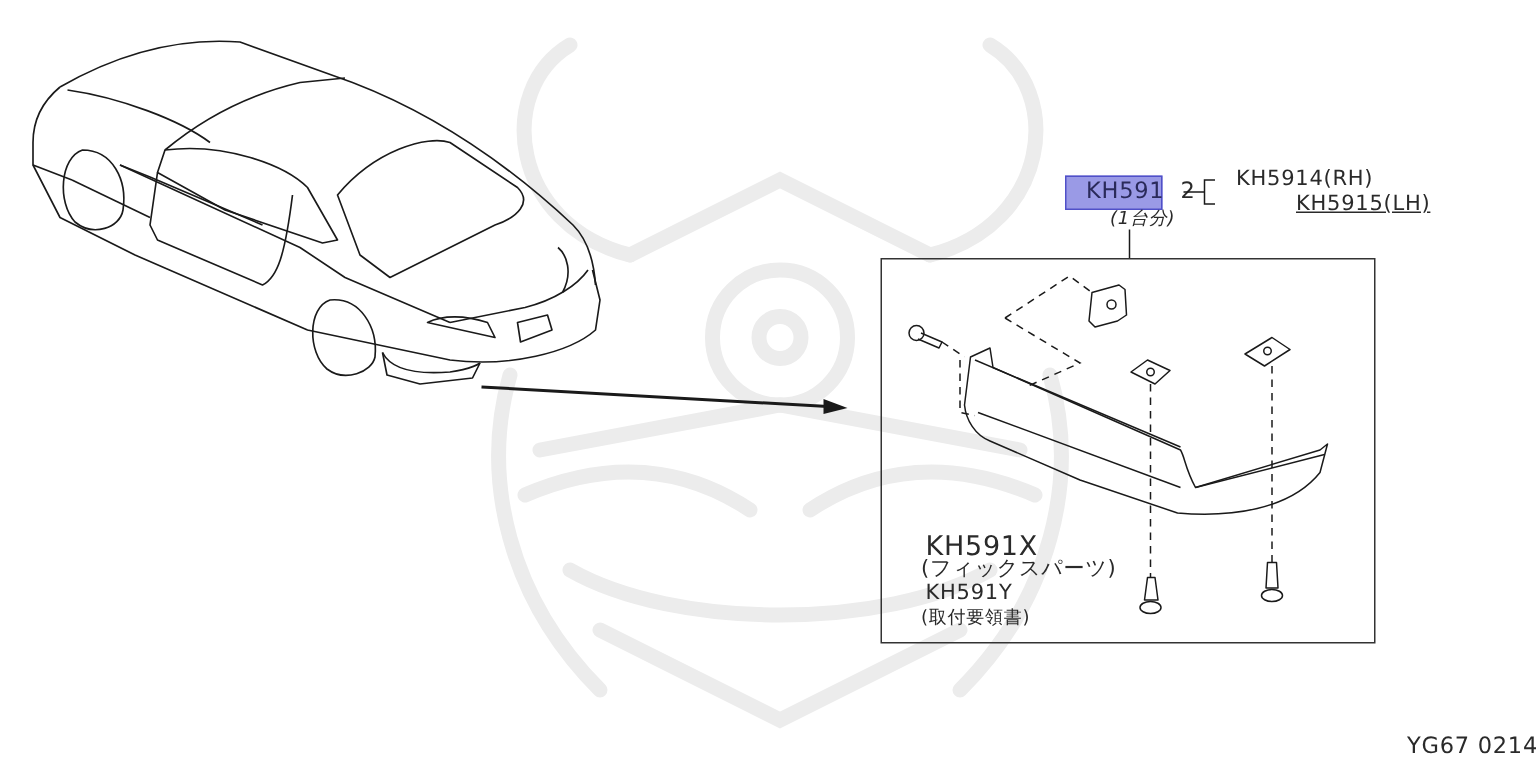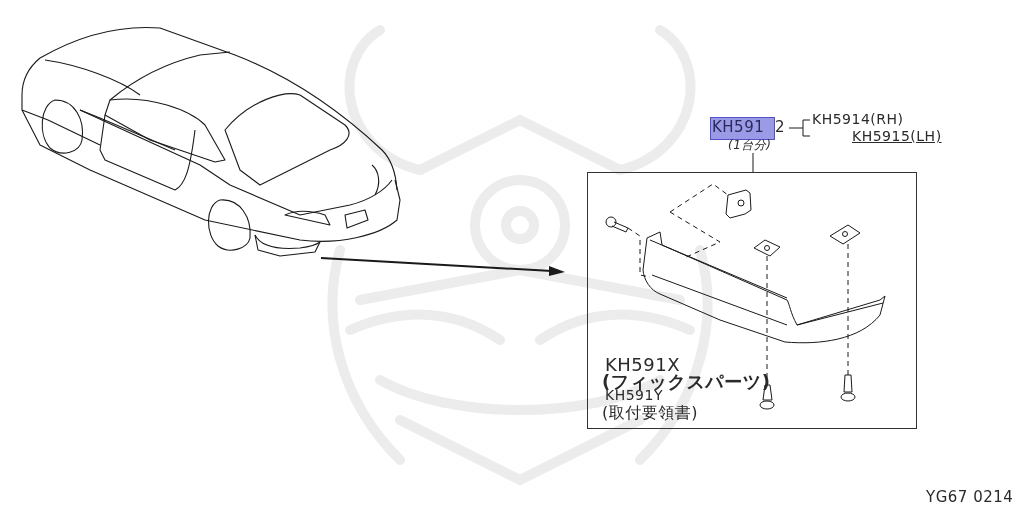--- a/index.html
+++ b/index.html
@@ -1,20 +1,20 @@
 <!DOCTYPE html>
 <html><head>
   <meta charset="utf-8">
   <style>
     html, body { margin: 0; padding: 0; background: #ffffff; }
     body { width: 1024px; height: 507px; position: relative; overflow: hidden;
            font-family: "DejaVu Sans", sans-serif; color: #222; }
     .layer { position: absolute; left: 0; top: 0; }
     .txt { position: absolute; font-family: "DejaVu Sans", sans-serif; color: #2a2a2a;
-           white-space: nowrap; letter-spacing: 0.5px; }
+           white-space: nowrap; letter-spacing: 0.5px; margin-left: 12px; }
     .part-hl { position: absolute; background: #9a9ae6; border: 1px solid #5050c8; }
     .part-box { position: absolute; border: 1px solid #333; background: transparent; }
   </style>
 </head>
 <body>
 
 <svg class="layer" width="1024" height="507" viewBox="0 0 1024 507">
   <g fill="none" stroke="#ececec" stroke-width="10" stroke-linecap="round">
     <path d="M380 30 C 330 60, 340 150, 420 170"></path>
     <path d="M660 30 C 710 60, 700 150, 620 170"></path>
@@ -124,17 +124,17 @@
     <path d="M628 228 L 643 238"></path>
     <path d="M640 240 L 640 275 L 650 277"></path>
     <path d="M670 212 L 713 184 L 728 195"></path>
     <path d="M670 212 L 720 242 L 684 258"></path>
     <line x1="767" y1="256" x2="767" y2="385"></line>
     <line x1="848" y1="244" x2="848" y2="375"></line>
   </g>
 </svg>
 
 <div class="txt" style="left:605px; top:354px; font-size:18px;">KH591X</div>
-<div class="txt" style="left:602px; top:370px; font-size:18px;font-weight:bold;">(フィックスパーツ)</div>
+<div class="txt" style="left:602px; top:370px; font-size:14px;">(フィックスパーツ)</div>
 <div class="txt" style="left:605px; top:387px; font-size:14px;text-align:center;">KH591Y</div>
-<div class="txt" style="left:602px; top:403px; font-size:16px;">(取付要領書)</div>
+<div class="txt" style="left:602px; top:403px; font-size:12px;">(取付要領書)</div>
 
 <div class="txt" style="left:926px; top:488px; font-size:15px;">YG67 0214</div>
 
 </body></html>

